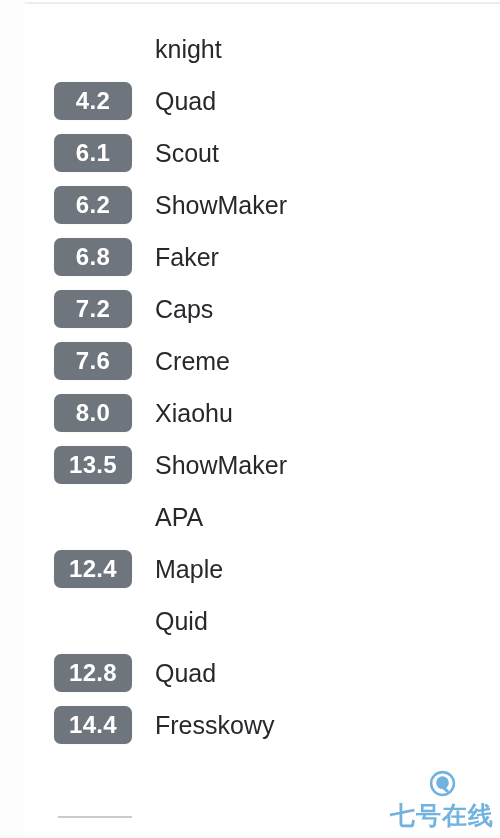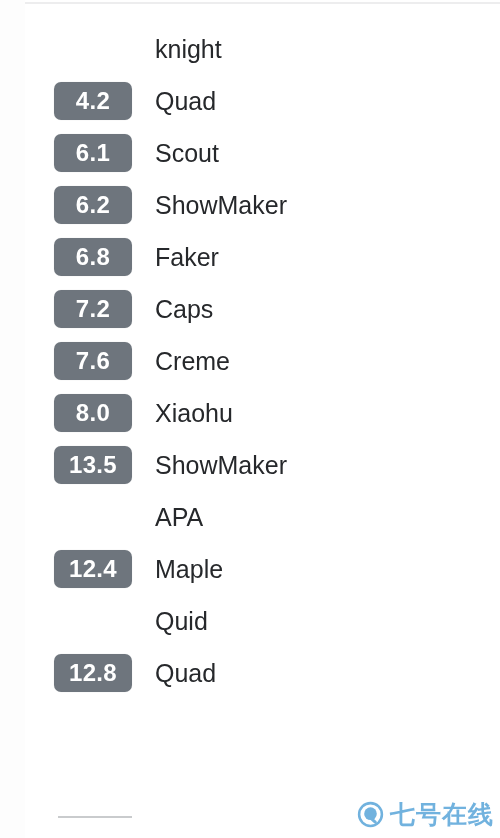--- a/index.html
+++ b/index.html
@@ -98,20 +98,21 @@
 
   
   #watermark {
     position: absolute;
     right: 6px;
     bottom: 10px;
     display: flex;
     align-items: center;
     gap: 6px;
     opacity: 0.95;
+    flex-direction: column;
   }
   #watermark .wm-logo {
     width: 27px;
     height: 27px;
     flex: 0 0 auto;
   }
   #watermark .wm-text {
     font-family: "DejaVu Sans", "Liberation Sans", sans-serif;
     font-size: 25px;
     font-weight: bold;
@@ -170,20 +171,24 @@
         <div class="score-badge">12.4</div>
         <div class="player-name">Maple</div>
       </div>
       <div class="rank-row">
         <div class="player-name">Quid</div>
       </div>
       <div class="rank-row">
         <div class="score-badge">12.8</div>
         <div class="player-name">Quad</div>
       </div>
+      <div class="rank-row">
+        <div class="score-badge">14.4</div>
+        <div class="player-name">Fresskowy</div>
+      </div>
     </div>
 
   <div id="bottom-rule"></div>
 
   <div id="watermark">
     <svg class="wm-logo" viewBox="0 0 32 32" aria-hidden="true">
       <circle cx="16" cy="16" r="13.5" fill="none" stroke="#6aaedd" stroke-width="3"></circle>
       <circle cx="16" cy="15" r="7.5" fill="#6aaedd"></circle>
       <rect x="17.5" y="19" width="9" height="3.6" rx="1.8" fill="#6aaedd" transform="rotate(42 17.5 19)"></rect>
     </svg>

